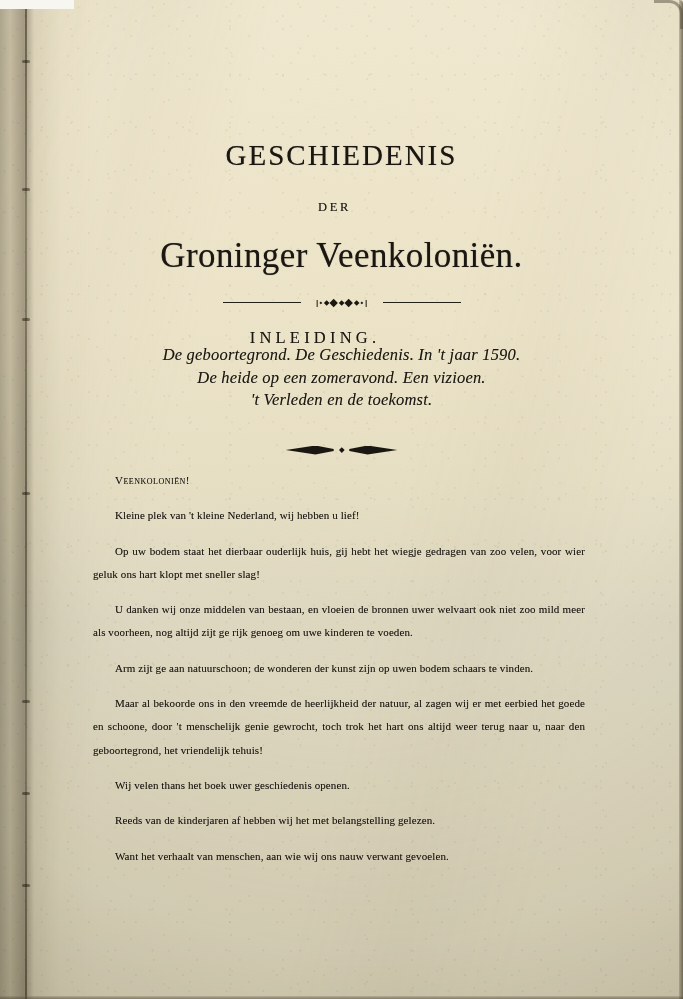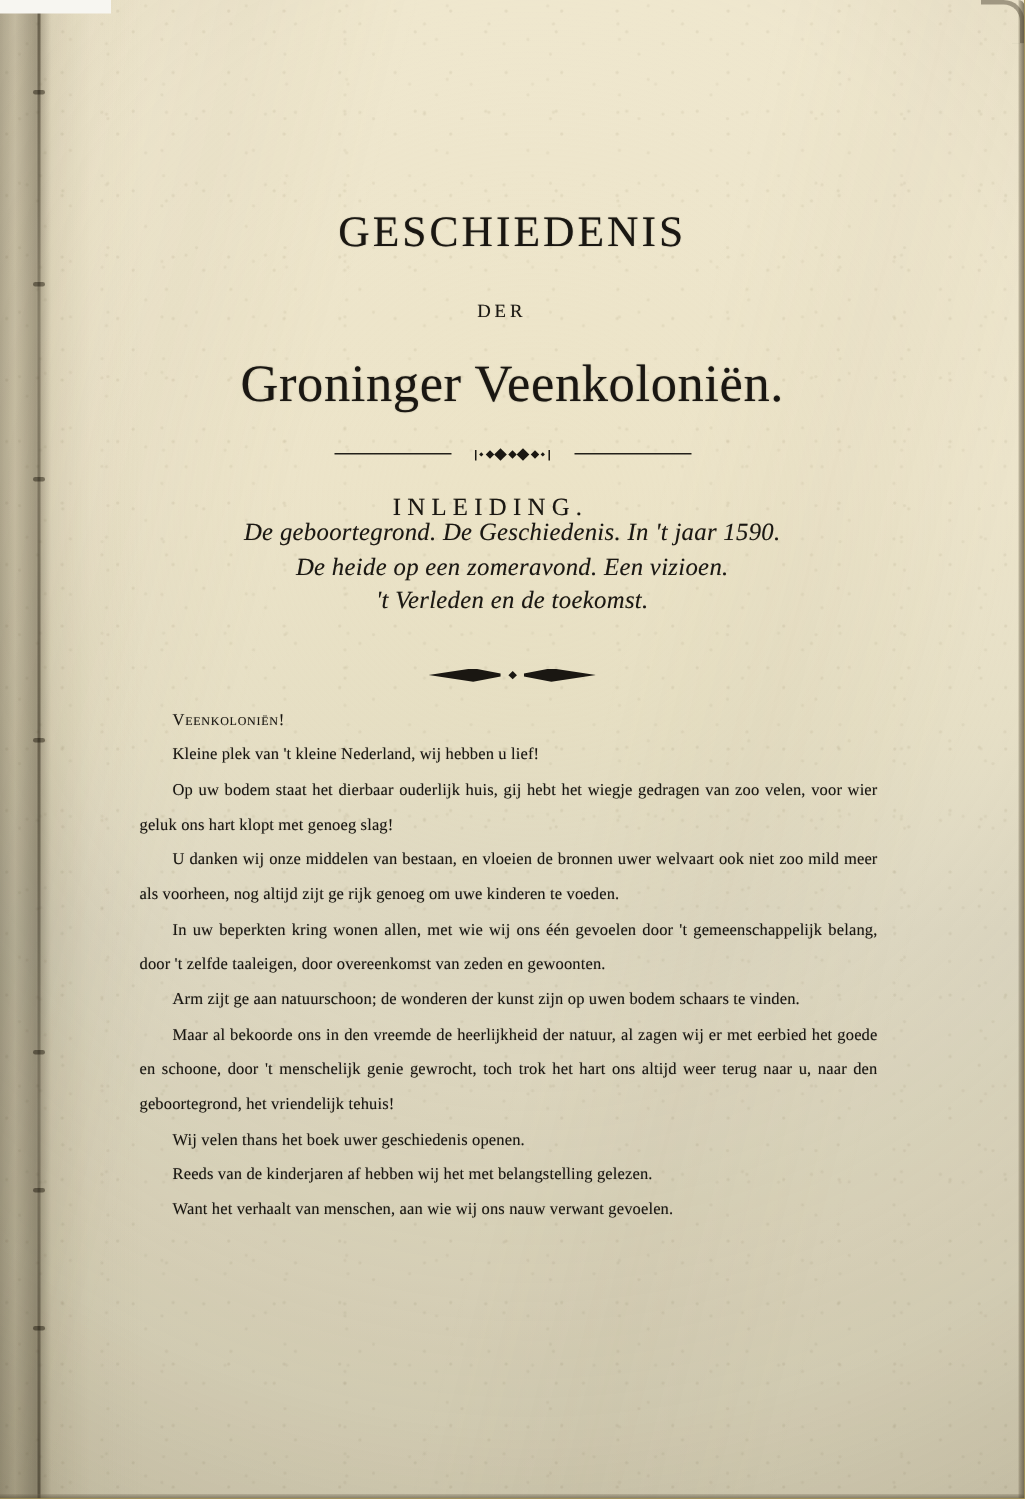--- a/index.html
+++ b/index.html
@@ -7,21 +7,21 @@
     margin: 0;
     padding: 0;
     background: #6b6658;
   }
 
   .page {
     position: relative;
     width: 683px;
     height: 999px;
     overflow: hidden;
-    background: #eab308;
+    background: #0ea5e9;
     font-family: "Liberation Serif", "DejaVu Serif", serif;
     color: #1a1712;
     -webkit-font-smoothing: antialiased;
   }
 
   
   .paper-base {
     position: absolute;
     inset: 0;
     background:
@@ -263,21 +263,20 @@
   .heading-inleiding {
     position: absolute;
     left: 0;
     top: 330px;
     width: 630px;
     text-align: center;
     font-size: 16.5px;
     letter-spacing: 4.2px;
     line-height: 1;
     text-shadow: 0 0 0.5px rgba(26,23,18,0.4);
-    padding-left: 12px;
   }
 
   .summary {
     position: absolute;
     left: 0;
     top: 344px;
     width: 683px;
     text-align: center;
     font-style: italic;
     font-size: 16.5px;
@@ -326,20 +325,21 @@
     text-justify: inter-word;
     letter-spacing: 0.1px;
     text-shadow: 0 0 0.55px rgba(26,23,18,0.40);
   }
   .body p {
     margin: 0;
     text-indent: 22px;
   }
   .body p.last-line-left {
     text-align-last: left;
+    margin-top: 12px;
   }
   .salutation {
     text-indent: 42px;
     font-variant: small-caps;
     letter-spacing: 0.5px;
     text-align-last: left;
   }
   .salutation .sc {
     font-variant: small-caps;
   }
@@ -402,23 +402,22 @@
       <span class="arrow left"></span>
       <span class="orn-dot"></span>
       <span class="arrow right"></span>
     </div>
 
     <div class="body">
       <p class="salutation">
         <span class="sc">Veenkoloniën!</span>
       </p>
       <p class="last-line-left">Kleine plek van 't kleine Nederland, wij hebben u lief!</p>
-      <p class="last-line-left">Op uw bodem staat het dierbaar ouderlijk huis, gij hebt het wiegje gedragen van zoo velen, voor wier geluk ons hart klopt met genoeg slag!</p>
+      <p class="last-line-left">Op uw bodem staat het dierbaar ouderlijk huis, gij hebt het wiegje gedragen van zoo velen, voor wier geluk ons hart klopt met sneller slag!</p>
       <p class="last-line-left">U danken wij onze middelen van bestaan, en vloeien de bronnen uwer welvaart ook niet zoo mild meer als voorheen, nog altijd zijt ge rijk genoeg om uwe kinderen te voeden.</p>
-      <p class="last-line-left">In uw beperkten kring wonen allen, met wie wij ons één gevoelen door 't gemeenschappelijk belang, door 't zelfde taaleigen, door overeenkomst van zeden en gewoonten.</p>
       <p class="last-line-left">Arm zijt ge aan natuurschoon; de wonderen der kunst zijn op uwen bodem schaars te vinden.</p>
       <p class="last-line-left">Maar al bekoorde ons in den vreemde de heerlijkheid der natuur, al zagen wij er met eerbied het goede en schoone, door 't menschelijk genie gewrocht, toch trok het hart ons altijd weer terug naar u, naar den geboortegrond, het vriendelijk tehuis!</p>
       <p class="last-line-left">Wij velen thans het boek uwer geschiedenis openen.</p>
       <p class="last-line-left">Reeds van de kinderjaren af hebben wij het met belangstelling gelezen.</p>
       <p class="last-line-left">Want het verhaalt van menschen, aan wie wij ons nauw verwant gevoelen.</p>
     </div>
 
   </div>
 
   <div class="edge-right"></div>

